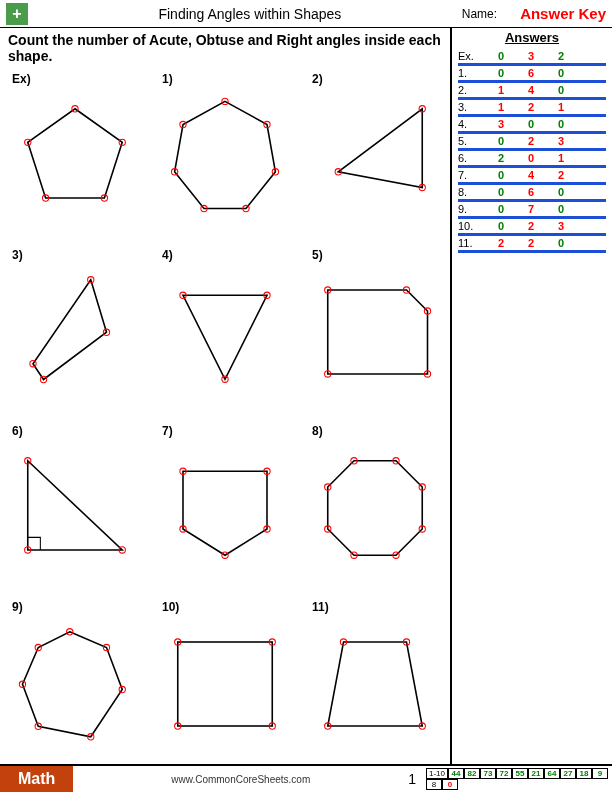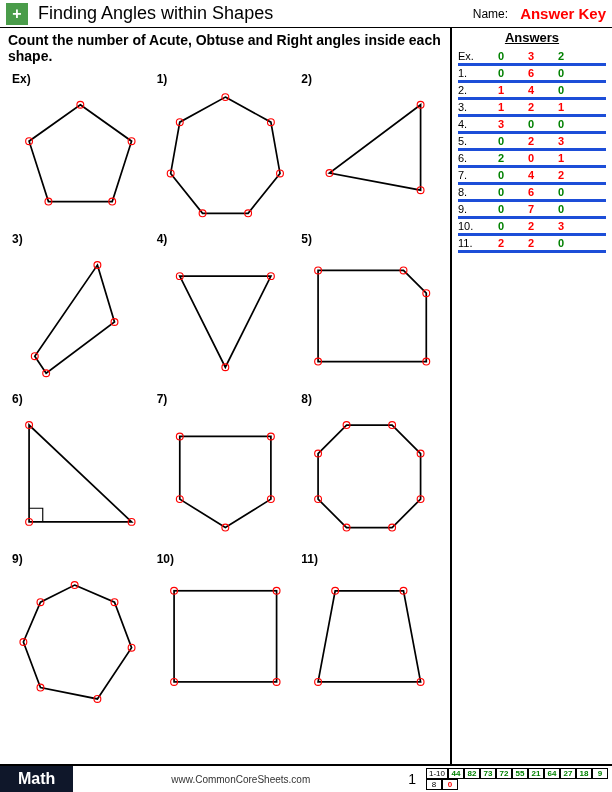--- a/index.html
+++ b/index.html
@@ -28,25 +28,26 @@
       display: flex;
       align-items: center;
       justify-content: center;
       color: white;
       font-weight: bold;
       font-size: 16px;
       margin-right: 10px;
     }
     .header-title {
       flex: 1;
-      font-size: 18px;
+      text-align: center;
+      font-size: 14px;
     }
     .header-name {
       font-size: 12px;
-      margin-right: 12px;
+      margin-right: 23px;
     }
     .answer-key-label {
       font-size: 15px;
       font-weight: bold;
       color: red;
     }
 
     
     .main-container {
       display: flex;
@@ -99,21 +100,21 @@
     }
     .answer-val.red {
       color: red;
     }
 
     
     .shape-grid {
       display: grid;
       grid-template-columns: 1fr 1fr 1fr;
       grid-template-rows: repeat(4, 160px);
-      gap: 0;
+      gap: 16px;
     }
 
     .shape-cell {
       position: relative;
       display: flex;
       flex-direction: column;
       padding: 4px;
     }
 
     .cell-label {
@@ -137,21 +138,21 @@
 
     
     .footer {
       height: 28px;
       display: flex;
       align-items: center;
       border-top: 2px solid #000;
       background: #fff;
     }
     .footer-math {
-      background: #0f172a;
+      background: #c2410c;
       color: #fff;
       font-size: 16px;
       font-weight: bold;
       padding: 2px 18px;
       height: 100%;
       display: flex;
       align-items: center;
       margin-right: 10px;
     }
     .footer-url {

